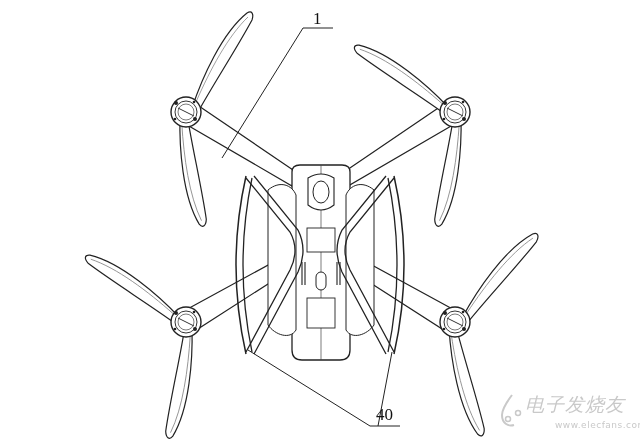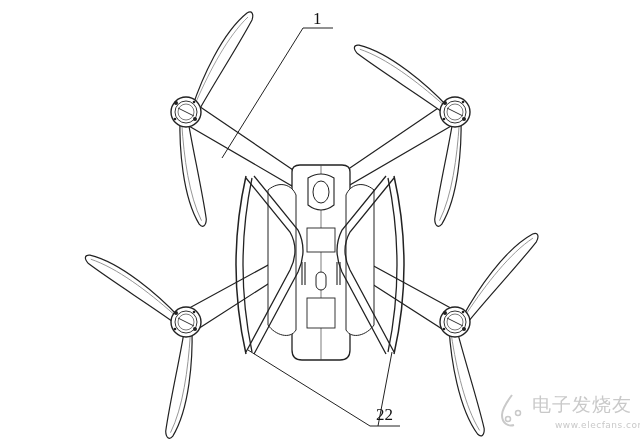--- a/index.html
+++ b/index.html
@@ -1,20 +1,20 @@
 <!DOCTYPE html>
 <html><head>
 <meta charset="utf-8">
 <style>
   html, body { margin:0; padding:0; background:#ffffff; }
   body { width:640px; height:444px; overflow:hidden; position:relative; font-family:"Liberation Serif", serif; }
   #diagram { position:absolute; left:0; top:0; width:640px; height:444px; }
   .lbl { position:absolute; font-family:"Liberation Serif", serif; font-size:17px; color:#111; line-height:1; }
   .wm { position:absolute; color:#c9c9c9; }
-  .wm-cn { left:525px; top:392px; font-family:"DejaVu Sans", sans-serif; font-size:19px; letter-spacing:1px;margin-left:7px; }
+  .wm-cn { left:525px; top:392px; font-family:"DejaVu Sans", sans-serif; font-size:19px; font-style:italic; letter-spacing:1px; }
   .wm-url { left:555px; top:420px; font-family:"DejaVu Sans", sans-serif; font-size:9px; letter-spacing:0.5px; }
 </style>
 </head>
 <body>
 
 <svg id="diagram" viewBox="0 0 640 444" xmlns="http://www.w3.org/2000/svg">
   <defs>
     <g id="prop-blade">
       <path d="M0,0 C10,-30 30,-75 55,-95 C60,-98 62,-94 60,-88 C45,-60 22,-25 6,4 Z" fill="#fff" stroke="#222" stroke-width="1.2"></path>
       <path d="M4,-6 C18,-38 36,-72 56,-91" fill="none" stroke="#888" stroke-width="0.8"></path>
@@ -92,21 +92,21 @@
   <g stroke="#222" stroke-width="1">
     <line x1="303" y1="28" x2="333" y2="28"></line>
     <line x1="303" y1="28" x2="222" y2="158"></line>
     <line x1="370" y1="426" x2="400" y2="426"></line>
     <line x1="370" y1="426" x2="248" y2="350"></line>
     <line x1="378" y1="426" x2="392" y2="352"></line>
   </g>
 </svg>
 
 <div class="lbl" style="left:313px; top:10px;">1</div>
-<div class="lbl" style="left:376px; top:406px;">22</div>
+<div class="lbl" style="left:376px; top:406px;">40</div>
 
 <div class="wm wm-cn">电子发烧友</div>
 <div class="wm wm-url">www.elecfans.com</div>
 <svg style="position:absolute;left:498px;top:393px;" width="28" height="36">
   <path d="M14,2 C8,10 4,16 4,22 C4,30 10,34 16,32" fill="none" stroke="#c9c9c9" stroke-width="2"></path>
   <circle cx="10" cy="26" r="2.5" fill="none" stroke="#c9c9c9" stroke-width="1.5"></circle>
   <circle cx="20" cy="20" r="2.5" fill="none" stroke="#c9c9c9" stroke-width="1.5"></circle>
 </svg>
 
 </body></html>

